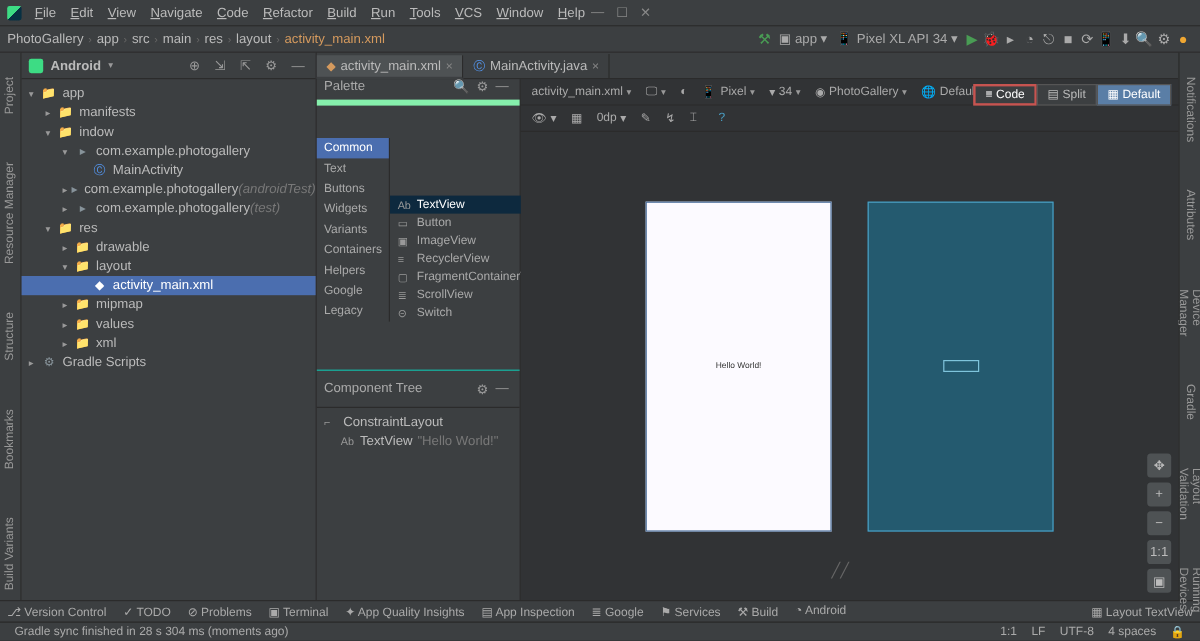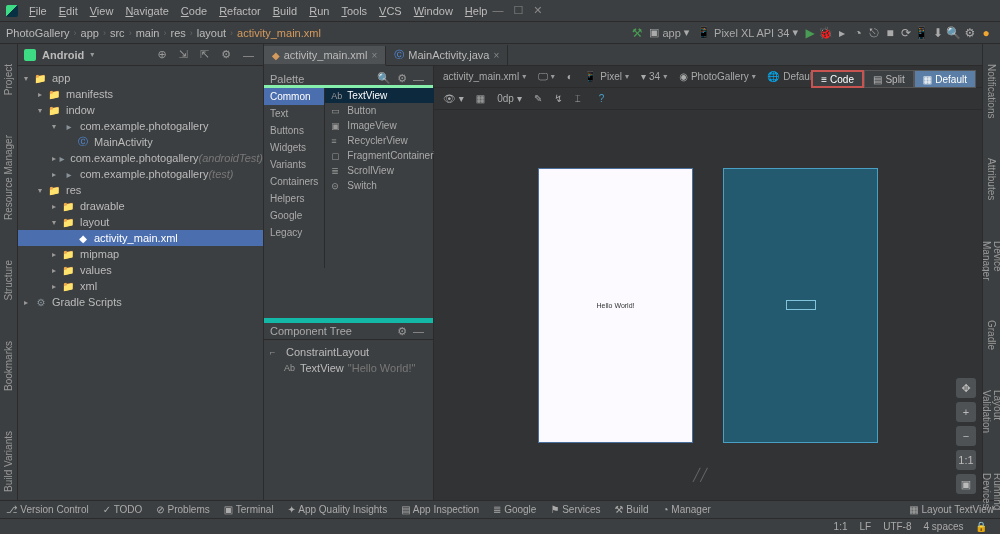--- a/index.html
+++ b/index.html
@@ -68,33 +68,33 @@
 .tab.active { background: #4e5254; border-bottom: 2px solid #3c3f41; margin-bottom: -1px; }
 .tab .close { color: #888; font-size: 10px; }
 .tab .ico-xml{color:#d59a5e;font-size:10px;}
 .tab .ico-java{color:#5394ec;font-size:10px;}
 
 
 .design-area { flex: 1; display: flex; position: relative; }
 
 
 .palette { width: 170px; background: #3c3f41; border-right: 1px solid #2b2b2b; display: flex; flex-direction: column; }
-.palette .section-hdr { height: 22px; display: flex; align-items: flex-end; padding: 0 6px; border-bottom: 3px solid #86efac; color:#aaa;}
+.palette .section-hdr { height: 22px; display: flex; align-items: flex-start; padding: 0 6px; border-bottom: 5px solid #86efac; color:#aaa;}
 .palette .section-hdr .spacer{flex:1;}
 .palette .section-hdr .pi{padding:0 3px;color:#999;cursor:default;font-size:11px;}
-.palette-body { flex: 0 0 auto; display: flex; height: 180px; }
+.palette-body { flex: 0 0 auto; display: flex; height: 180px; align-items: flex-end; }
 .palette-cats { width: 64px; border-right: 1px solid #2b2b2b; }
 .palette-cats .cat { padding: 3px 6px; color: #aaa; cursor:default;font-size:10px;}
 .palette-cats .cat.sel { background: #4b6eaf; color: #fff; }
 .palette-items { flex: 1; }
 .palette-items .item { padding: 2px 6px; display: flex; align-items: center; gap: 4px; color: #aaa; font-size:10px;cursor:default;}
 .palette-items .item.sel { background: #0d293e; color: #fff; }
 .palette-items .item .ii { width: 12px; font-size: 9px; color:#999;}
 
-.tree-hdr{height:22px;display:flex;align-items:center;padding:0 6px;border-top:5px solid #14b8a6;border-bottom:1px solid #2b2b2b;color:#aaa;}
+.tree-hdr{height:32px;display:flex;align-items:center;padding:0 6px;border-top:1px solid #14b8a6;border-bottom:1px solid #2b2b2b;color:#aaa;}
 .tree-hdr .spacer{flex:1;}
 .tree-hdr .pi{padding:0 3px;color:#999;cursor:default;font-size:11px;}
 .ctree{padding:4px 6px;font-size:11px;}
 .ctree .crow{display:flex;align-items:center;height:16px;gap:4px;cursor:default;}
 .ctree .crow.i1{padding-left:14px;}
 .ctree .crow .ci{width:12px;font-size:9px;color:#999;}
 .ctree .crow .dim{color:#787878;}
 
 
 .canvas { flex: 1; background: #313335; display: flex; flex-direction: column; }
@@ -444,25 +444,26 @@
 <div class="bottombar" id="bottombar">
 <span class="bi">⎇ Version Control</span>
     <span class="bi">✓ TODO</span>
     <span class="bi">⊘ Problems</span>
     <span class="bi">▣ Terminal</span>
     <span class="bi">✦ App Quality Insights</span>
     <span class="bi">▤ App Inspection</span>
     <span class="bi">≣ Google</span>
     <span class="bi">⚑ Services</span>
     <span class="bi">⚒ Build</span>
-    <span class="bi">◔ Manager</span>
+    <span class="bi">◔ Android</span>
     <span class="spacer"></span>
     <span class="bi">▦ Layout TextView</span>
   </div>
 
 <div class="statusbar">
+  <span class="si">Gradle sync finished in 28 s 304 ms (moments ago)</span>
   <span class="spacer"></span>
   <span class="si">1:1</span>
   <span class="si">LF</span>
   <span class="si">UTF-8</span>
   <span class="si">4 spaces</span>
   <span class="si lock">🔒</span>
 </div>
 
 </body></html>

